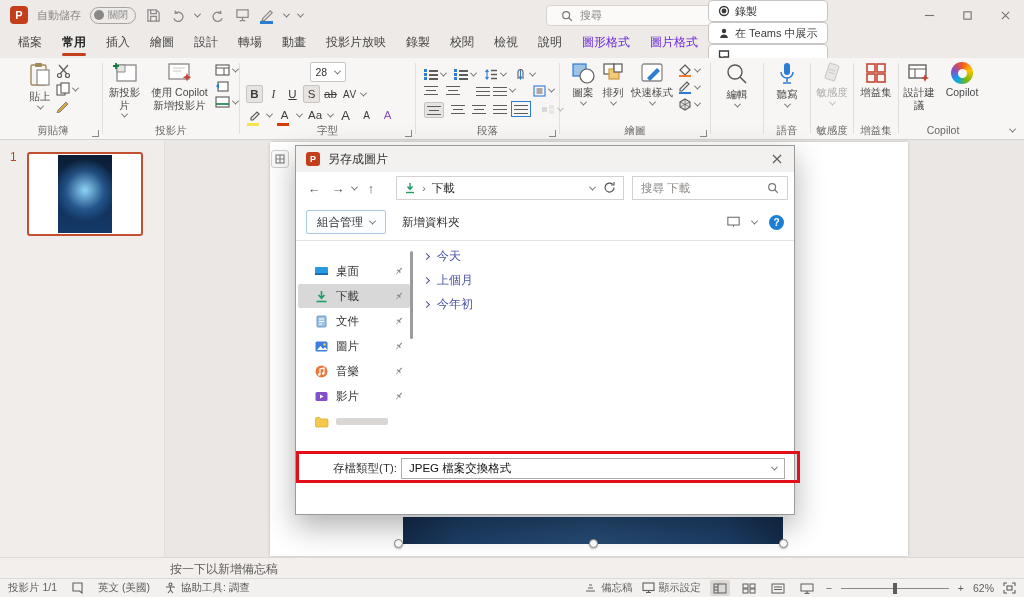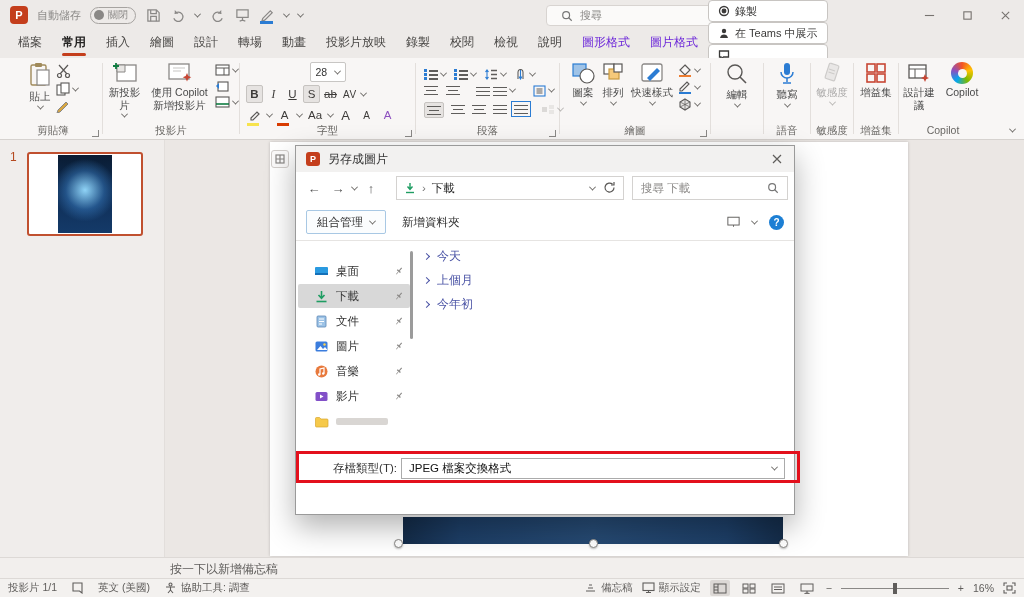--- a/index.html
+++ b/index.html
@@ -674,21 +674,21 @@
           <svg width="14" height="11" viewBox="0 0 14 11">
             <rect x="1" y="1" width="12" height="7" fill="none" stroke="#5f5d5b"></rect>
             <path d="M7 8v2M4.5 10.5L7 10l2.5.5" stroke="#5f5d5b"></path>
           </svg>
         </span>
       <span>−</span>
       <span class="zoomtrack">
           <span class="zoomthumb"></span>
         </span>
       <span>+</span>
-      <span>16%</span>
+      <span>62%</span>
       <span class="sbicon">
           <svg viewBox="0 0 13 12">
             <path d="M1 4V1h3M9 1h3v3M12 8v3H9M4 11H1V8"></path>
             <rect x="4" y="4" width="5" height="4"></rect>
           </svg>
         </span>
     </div>
   </div>
 
   <div class="dialog">

